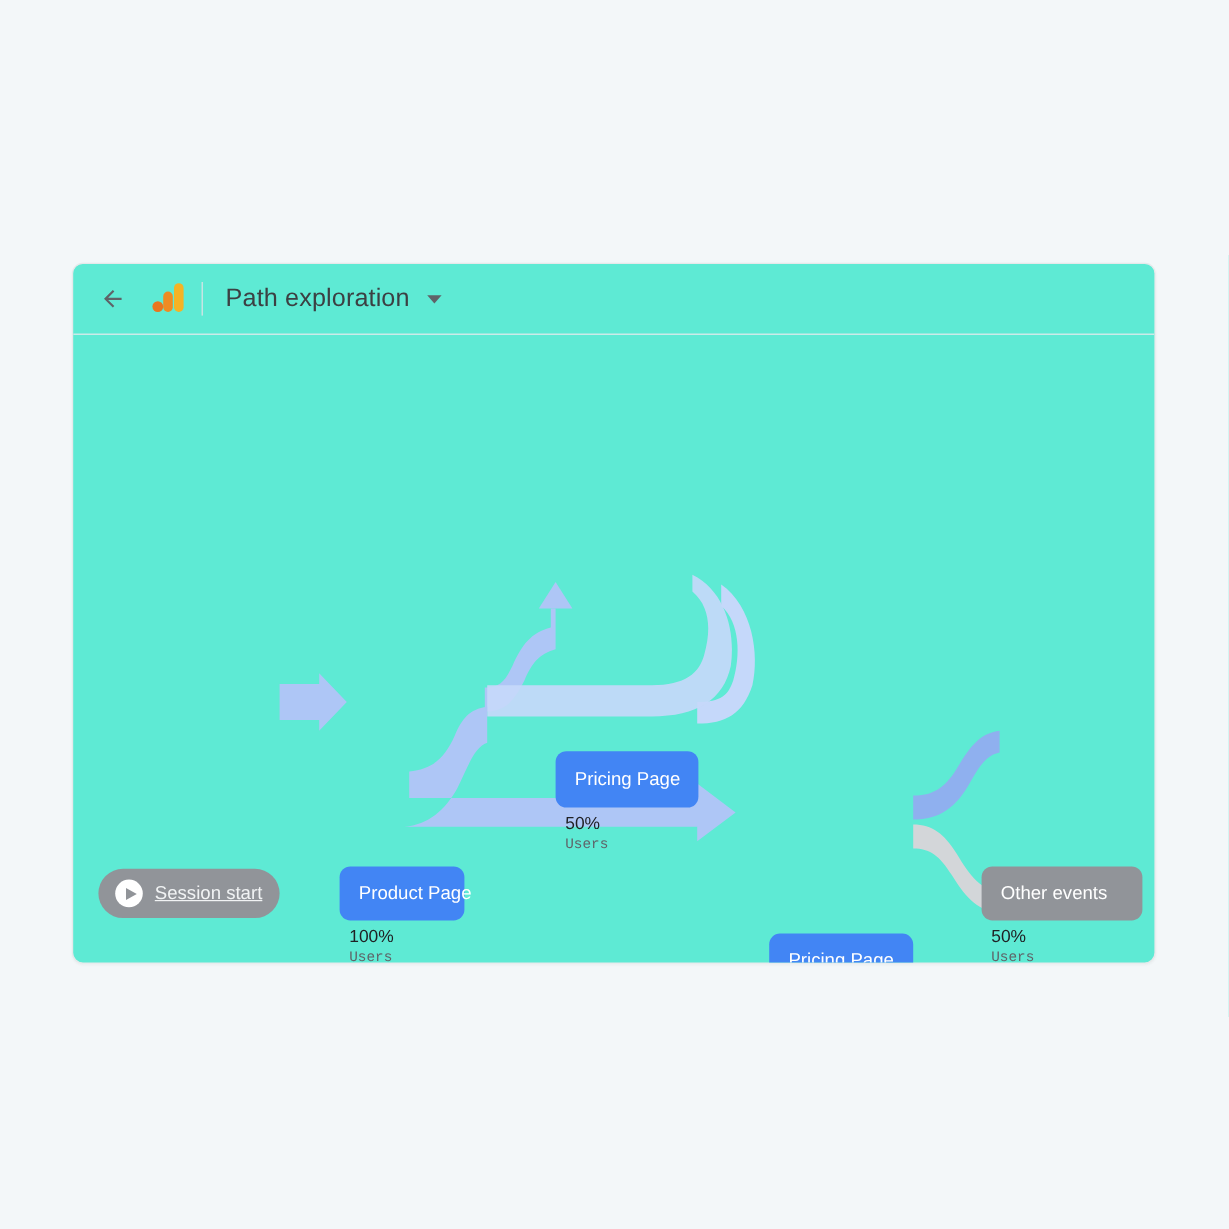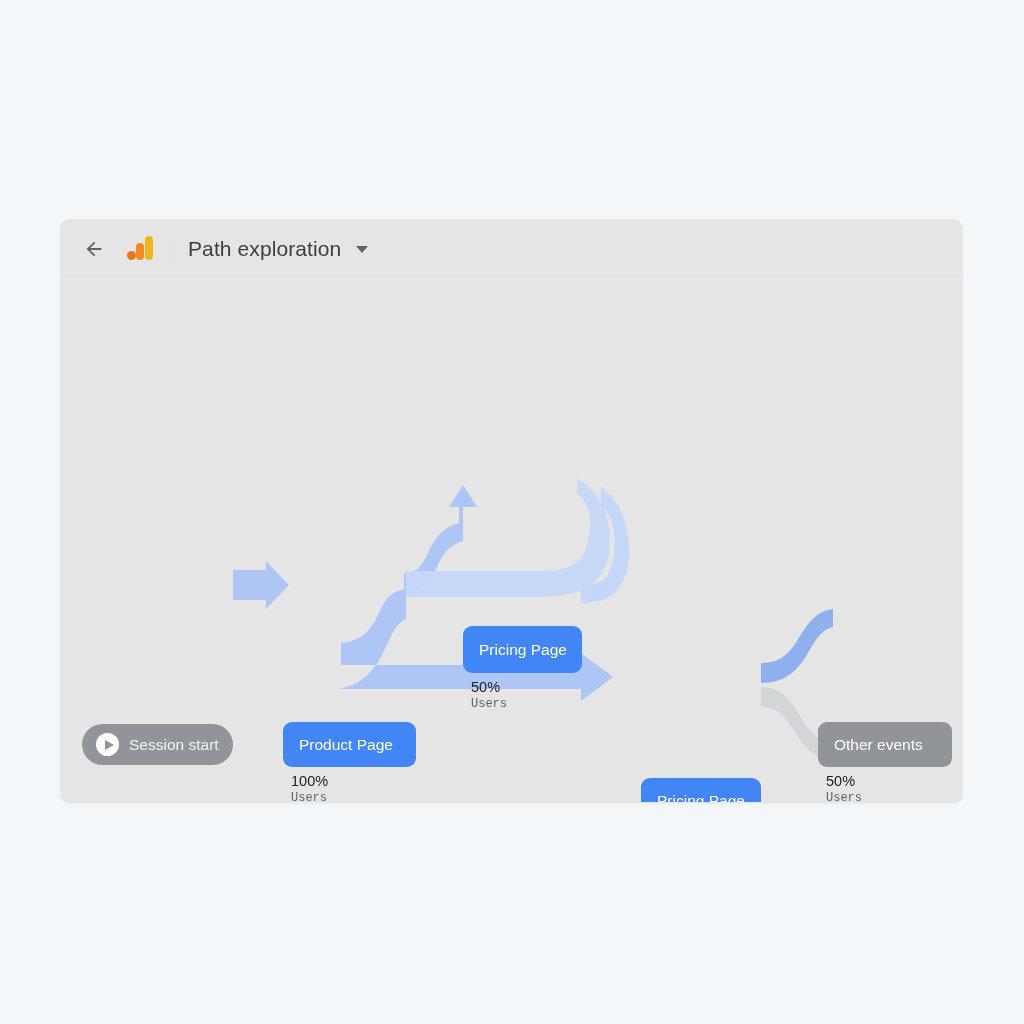--- a/index.html
+++ b/index.html
@@ -14,21 +14,21 @@
     overflow: hidden;
   }
 
   
   #card {
     position: absolute;
     left: 60px;
     top: 219px;
     width: 903px;
     height: 584px;
-    background: #e5e5e5;
+    background: #5eead4;
     border: 1px solid #e6e9eb;
     border-radius: 9px;
     box-sizing: border-box;
     box-shadow: 0 1px 2px rgba(60,64,67,0.05);
     overflow: hidden;
   }
 
   
   #card-header {
     position: absolute;
@@ -136,20 +136,21 @@
     color: #ffffff;
     white-space: nowrap;
     cursor: pointer;
   }
   .node.blue { background: #4285f4; align-items: center; }
   .node.gray { background: #919499; }
   .node.pill {
     border-radius: 24px;
     padding-left: 14px;
     color: #f1f3f4;
+    text-decoration: underline;
   }
   .node-label { padding: 0 16px; }
   .node.pill .node-label { padding: 0 10px; }
 
   .play-icon {
     width: 23px;
     height: 23px;
     border-radius: 50%;
     background: #ffffff;
     display: flex;
@@ -286,21 +287,21 @@
       </g>
     </svg>
 
     <div class="node gray pill" style="left:21px; top:445px; width:151px; height:41px;">
       <span class="play-icon">
         <span class="play-tri"></span>
       </span>
       <span class="node-label">Session start</span>
     </div>
 
-    <div class="node blue" style="left:222px; top:443px; width:133px; height:45px;">
+    <div class="node blue" style="left:222px; top:443px; width:104px; height:45px;">
       <span class="node-label">Product Page</span>
     </div>
     <div class="metric" style="left:230px; top:493px;">
       <div class="pct">100%</div>
       <div class="unit">Users</div>
     </div>
 
     <div class="node blue" style="left:402px; top:347px; width:119px; height:47px;">
       <span class="node-label">Pricing Page</span>
     </div>

